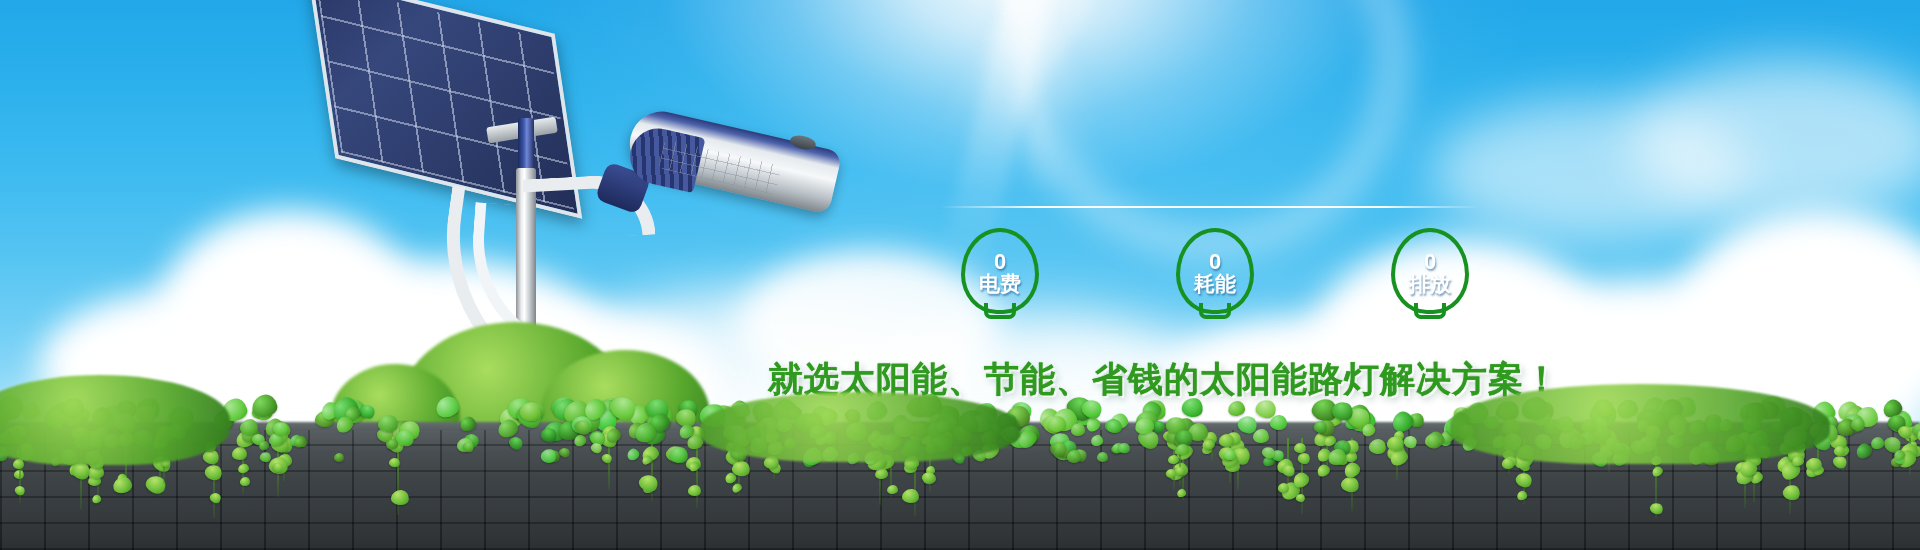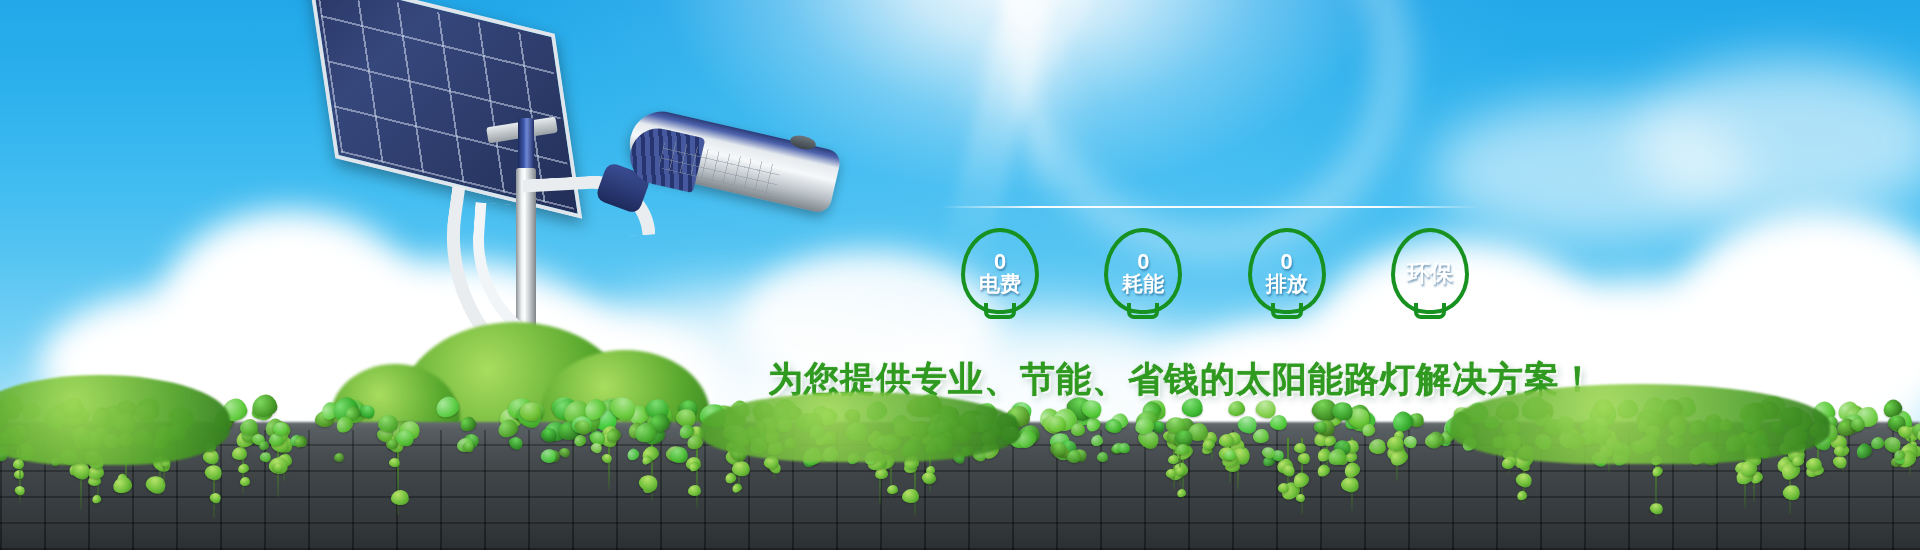--- a/index.html
+++ b/index.html
@@ -353,28 +353,24 @@
         <span class="zero">0</span>
         <span class="blabel">耗能</span>
       </div>
 
       <div class="badge">
         <span class="bulb"></span>
         <span class="zero">0</span>
         <span class="blabel">排放</span>
       </div>
 
-      <div class="badge nozero">
-        <span class="bulb"></span>
-        <span class="blabel">环保</span>
-      </div>
 
     </div>
 
-    <div class="tagline">为您提供专业、节能、省钱的太阳能路灯解决方案！</div>
+    <div class="tagline">就选太阳能、节能、省钱的太阳能路灯解决方案！</div>
   </div>
 
   <div>
 
     <div class="tree" style="left:400px; width:230px; height:170px;"></div>
     <div class="tree" style="left:540px; width:170px; height:130px; bottom:70px;"></div>
     <div class="tree" style="left:330px; width:130px; height:110px; bottom:76px;"></div>
 
     <div class="wall-cap"></div>
     <div class="wall"></div>

